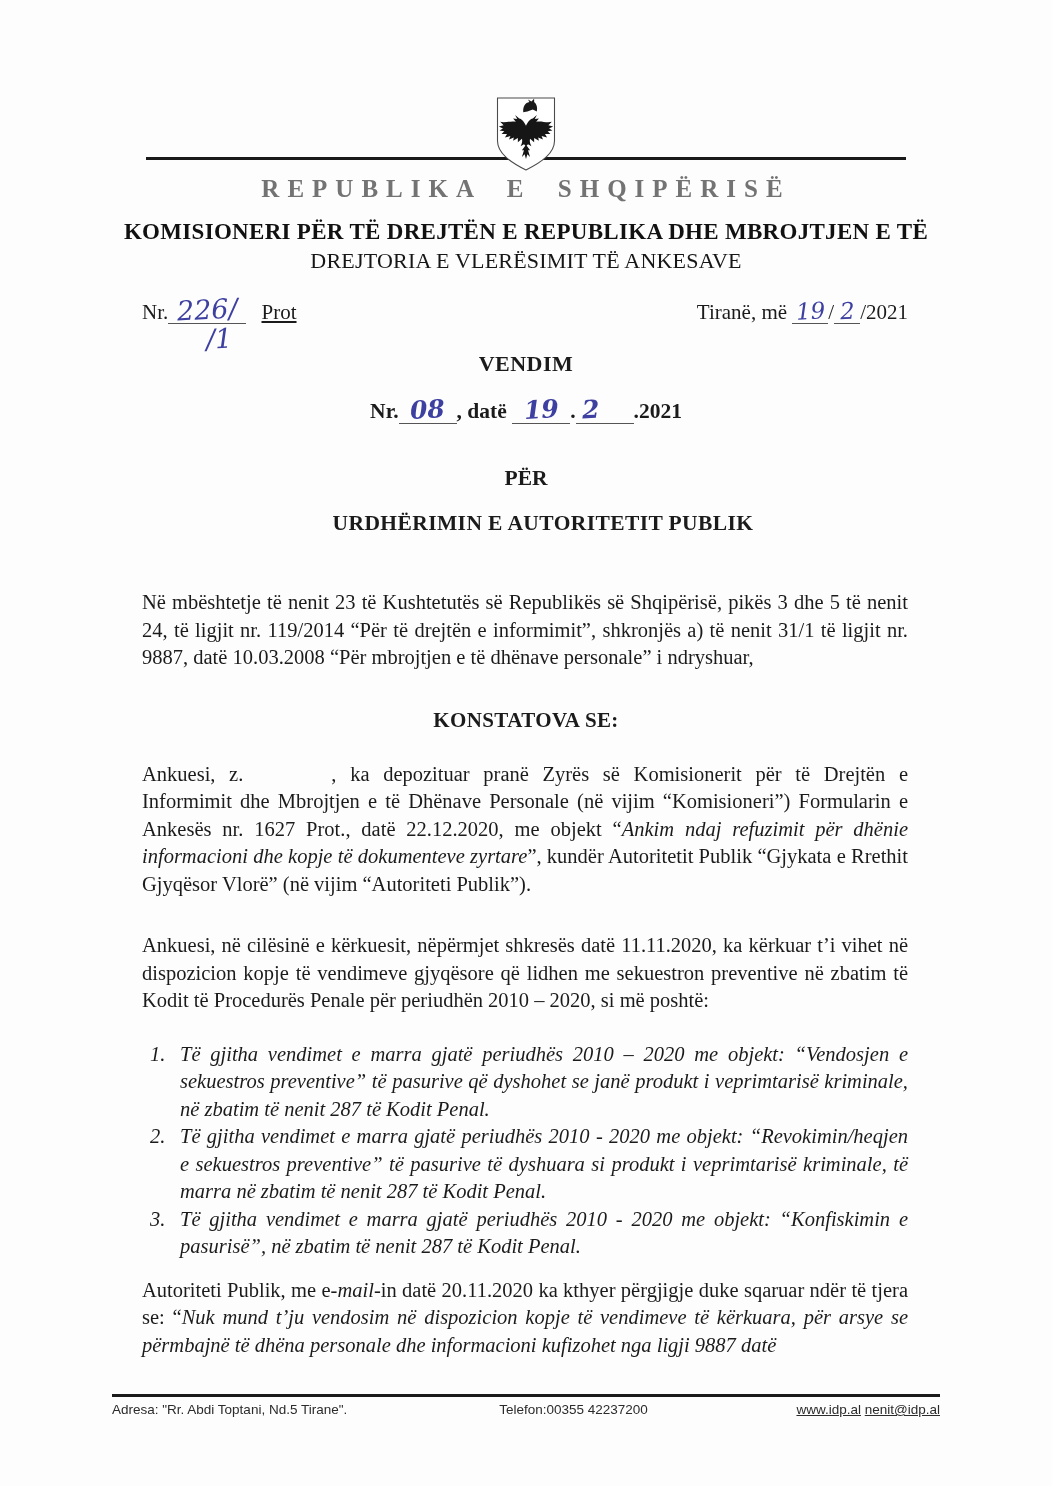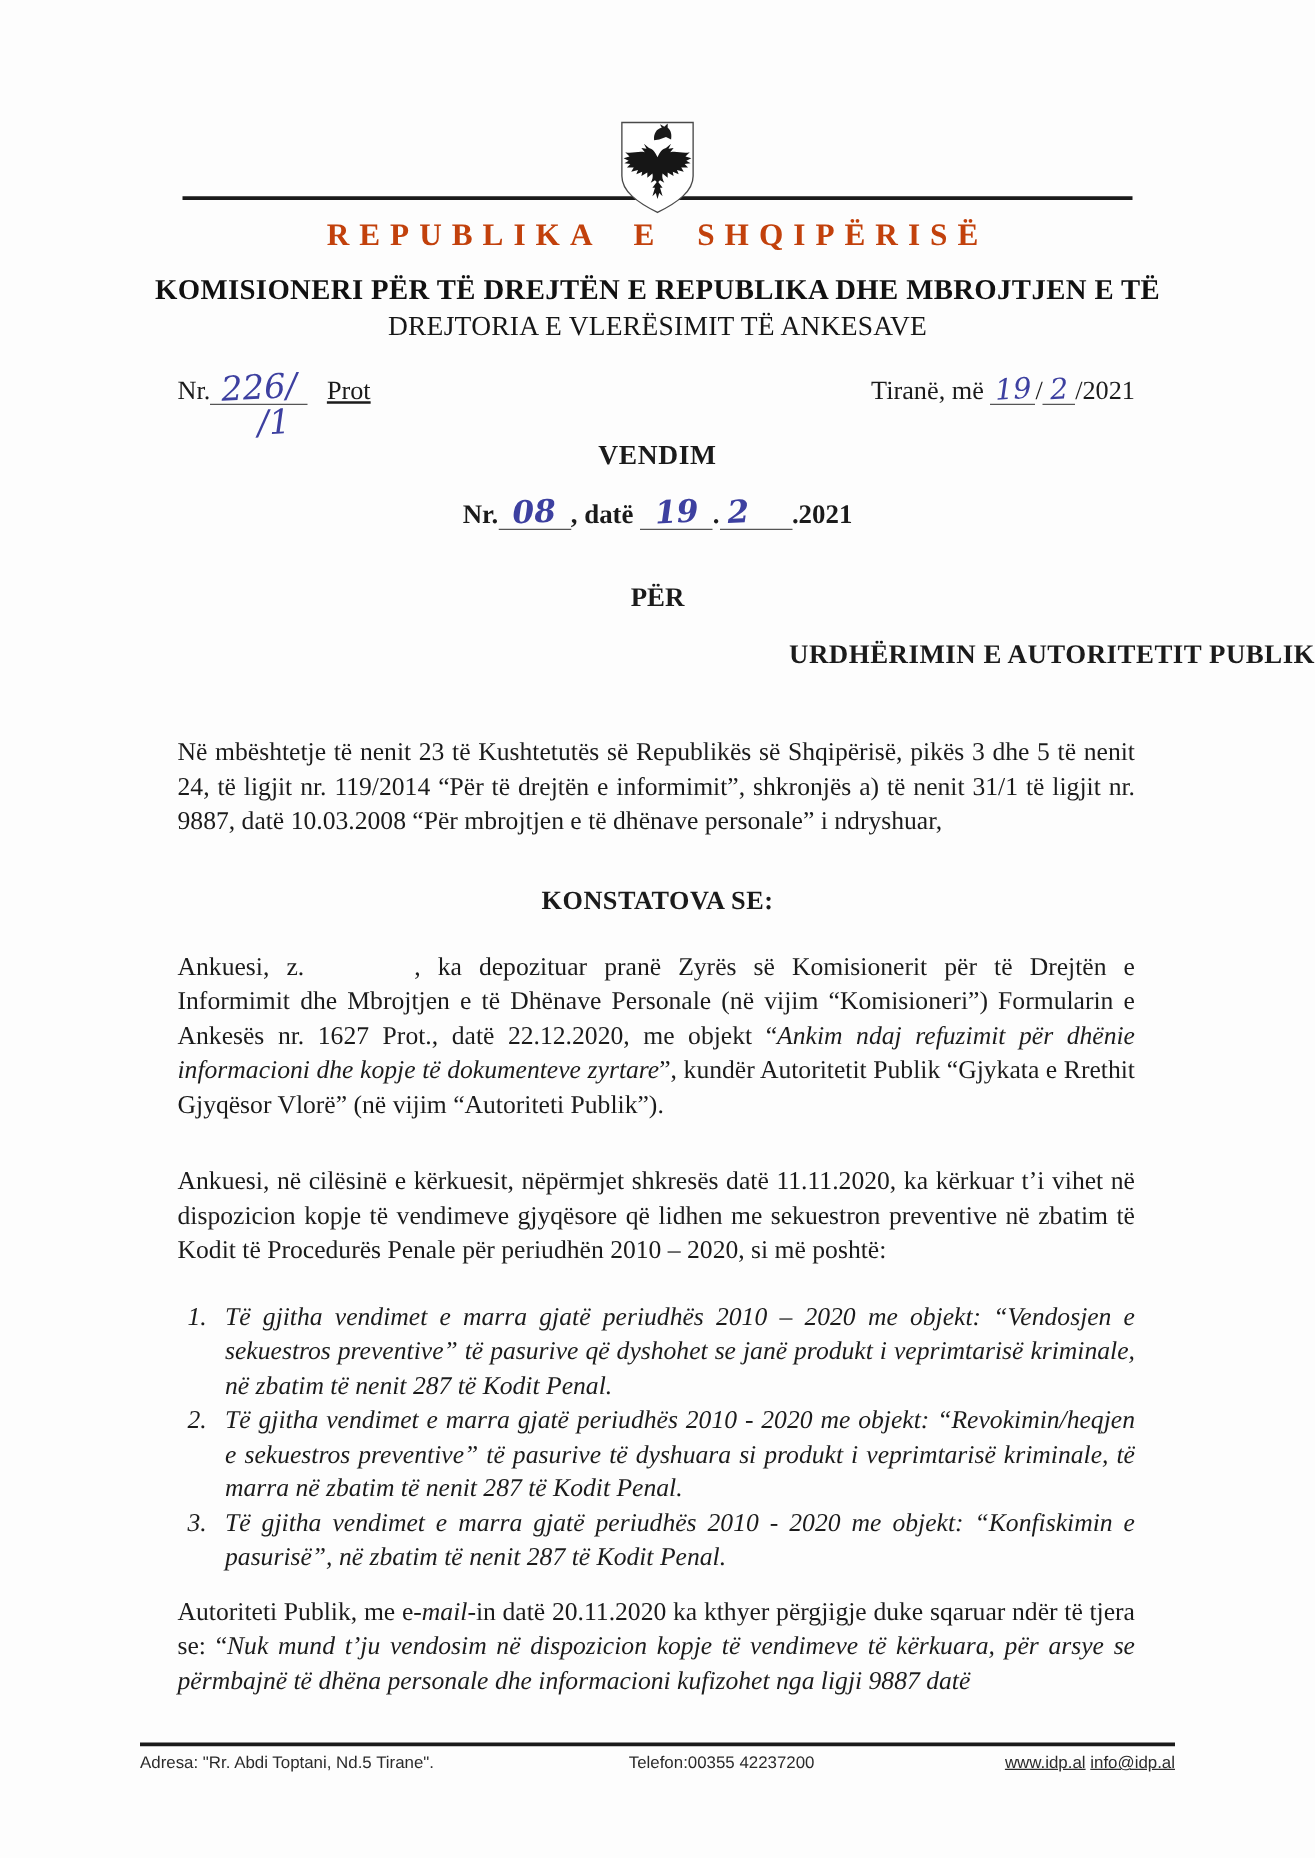--- a/index.html
+++ b/index.html
@@ -19,21 +19,21 @@
     position:absolute;left:146px;width:760px;top:157px;height:3px;
     background:#1a1a1a;
   }
   .emblem-svg{
     position:absolute;left:50%;transform:translateX(-50%);
     top:96px;width:68px;height:76px;z-index:2;
   }
   .republic{
     margin-top:5px;text-align:center;
     font-size:25px;font-weight:bold;letter-spacing:8px;word-spacing:12px;
-    color:#c2410c;
+    color:#737373;
   }
   .org1{margin-top:16px;text-align:center;font-size:23px;font-weight:bold;letter-spacing:.3px;color:#111;}
   .org2{margin-top:4px;text-align:center;font-size:22px;letter-spacing:.2px;color:#161616;}
   .org3{margin-top:3px;text-align:center;font-size:22px;letter-spacing:.2px;color:#161616;}
 
   
   .proto-row{
     position:relative;
     margin:26px 144px 0 142px;
     display:flex;justify-content:space-between;align-items:flex-start;
@@ -58,21 +58,21 @@
     position:absolute;left:64px;top:30px;
     font-size:25px;
   }
   .date-right .hand{font-size:23px;line-height:16px;}
 
   
   .vendim{margin-top:26px;text-align:center;font-size:22px;font-weight:bold;letter-spacing:.5px;}
   .nr-line{margin-top:22px;text-align:center;font-size:21.5px;font-weight:bold;}
   .nr-line .hand{font-size:25px;line-height:15px;}
   .per{margin-top:42px;text-align:center;font-size:21.5px;font-weight:bold;}
-  .subject{margin-top:20px;text-align:right;font-size:21.5px;font-weight:bold;letter-spacing:.4px;padding-left:34px;}
+  .subject{margin-top:20px;text-align:center;font-size:21.5px;font-weight:bold;letter-spacing:.4px;padding-left:34px;}
 
   
   .body-text{
     margin:0 144px 0 142px;
     font-size:20.5px;line-height:27.5px;
     text-align:justify;
   }
   .p1{margin-top:53px;}
   .konstatova{margin-top:36px;text-align:center;font-size:21px;font-weight:bold;letter-spacing:.4px;}
   .p2{margin-top:28px;}
@@ -165,17 +165,17 @@
     </div>
   </div>
 
   <p class="body-text p4"><span>Autoriteti Publik, me e-</span><span class="it">mail</span><span>-in datë 20.11.2020 ka kthyer përgjigje duke sqaruar ndër të tjera se: “</span><span class="it">Nuk mund t’ju vendosim në dispozicion kopje të vendimeve të kërkuara, për arsye se përmbajnë të dhëna personale dhe informacioni kufizohet nga ligji 9887 datë</span></p>
 
   <div class="footer">
     <div class="cell-left">Adresa: "Rr. Abdi Toptani, Nd.5 Tirane".</div>
     <div class="cell-center">Telefon:00355 42237200</div>
     <div class="cell-right">
       <span class="uline">www.idp.al</span>
-      <span class="uline">info@idp.al</span>
+      <span class="uline">nenit@idp.al</span>
     </div>
   </div>
 
 </div>
 
 </body></html>

